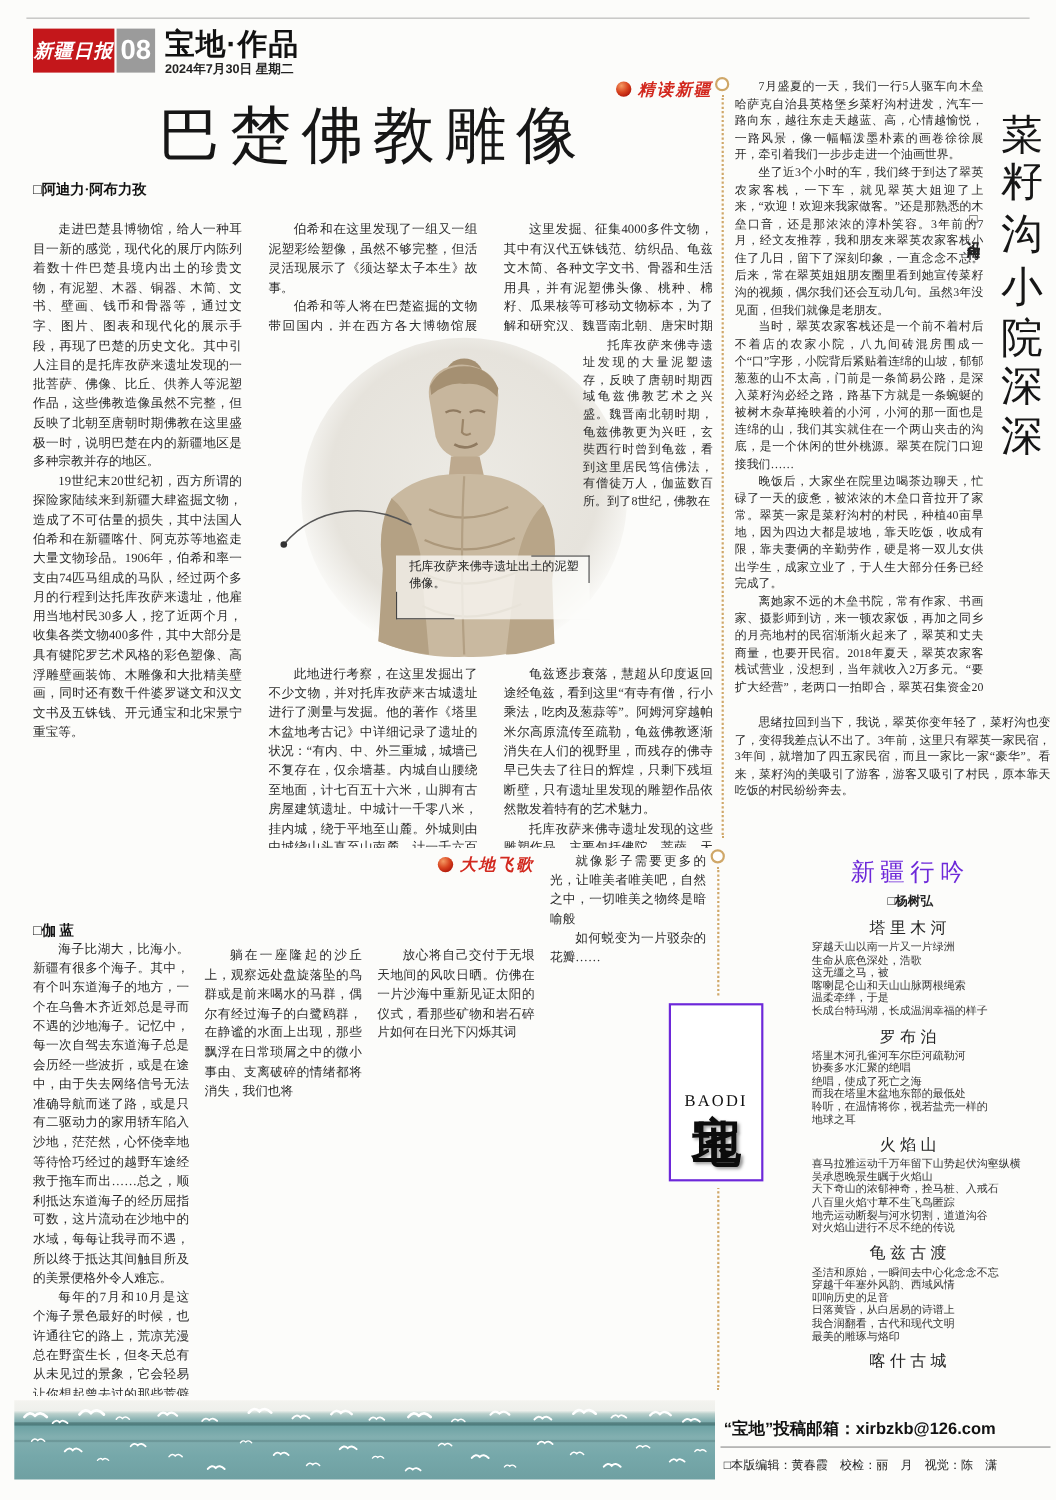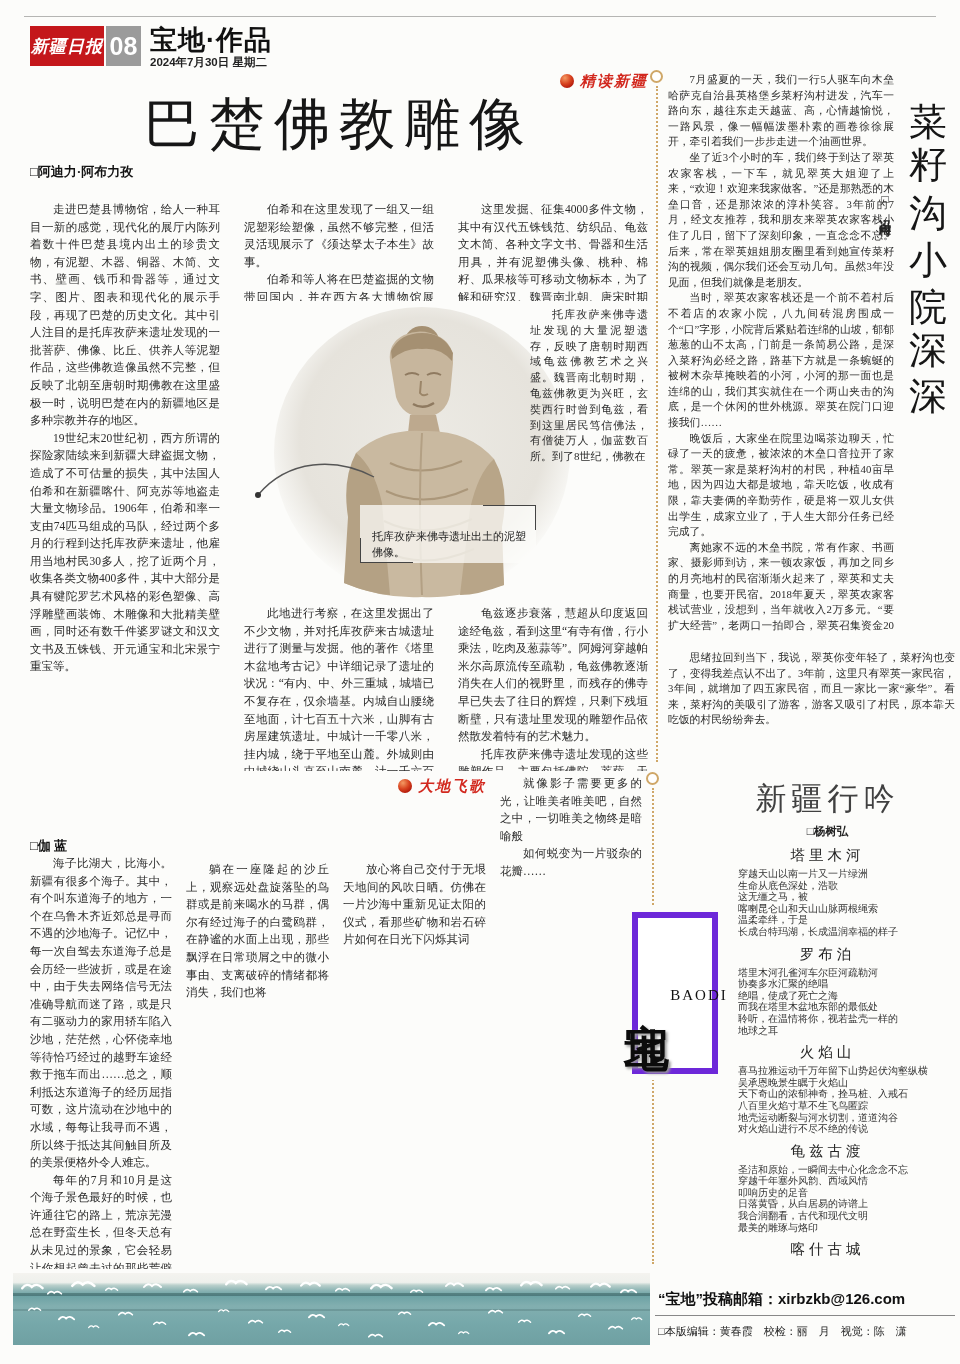--- a/index.html
+++ b/index.html
@@ -41,22 +41,22 @@
   .m-mid { width:404px; position:relative; }
   .mid-top { display:flex; justify-content:space-between; height:100px; }
   .mid-top > div { width:190px; }
   .img-zone { position:relative; height:304px; }
   .halo { position:absolute; left:28px; top:2px; width:300px; height:298px; }
   .wrap-right { position:absolute; right:0; top:6px; width:118px; height:290px;
                 font-size:11px; line-height:15.8px; }
   .mid-bottom { display:flex; justify-content:space-between; height:166px; }
   .mid-bottom > div { width:190px; }
   .caption { position:absolute; left:116px; top:204px; width:176px; height:58px;
-             font-size:11px; line-height:16px; padding:24px 10px 0 12px; color:#222;
-             background:rgba(252,252,250,.75);font-family:Liberation Mono, monospace; }
+             font-size:11px; line-height:16px; padding:2px 10px 0 12px; color:#222;
+             background:rgba(252,252,250,.75); }
   .caption:before { content:""; position:absolute; right:0; top:0; width:52px; height:24px;
              border-top:1px solid #444; border-right:1px solid #444; }
   .caption:after { content:""; position:absolute; left:0; bottom:0; width:52px; height:24px;
              border-left:1px solid #444; border-bottom:1px solid #444; }
   .leader { position:absolute; left:6px; top:150px; }
 
   
   .vdiv { border-left:2px dotted #cfa768; width:0; }
   #vdiv1 { left:656px; top:86px; height:676px; }
   #vdiv2 { left:652px; top:788px; height:476px; }
@@ -78,30 +78,30 @@
   .b-col { width:142px; height:492px; }
   .b-mid { width:300px; margin:0 14px; }
   .b-head { height:84px; text-align:center; padding-top:2px; }
   .b-title { font-size:50px; letter-spacing:8px; font-weight:400; line-height:56px; color:#161616; }
   .b-cols { display:flex; justify-content:space-between; height:406px; margin-top:2px; }
   .b-cols > div { width:143px; height:406px;font-family:Liberation Serif, serif; }
   .b-byline { margin-top:62px; margin-bottom:0; }
   .b-c1-text { height:414px; overflow:hidden; }
 
   
-  #seal { left:632px; top:912px; width:86px; height:162px; background:#fff;
-          border:6px solid #6d28d9; box-shadow:0 0 0 6px #fcfcfa;
-          display:flex; flex-direction:row; align-items:center; justify-content:center; }
+  #seal { left:608px; top:912px; width:86px; height:162px; background:#fff;
+          border:2px solid #6d28d9; box-shadow:0 0 0 6px #fcfcfa;
+          display:flex; flex-direction:column; align-items:center; justify-content:center; }
   .seal-chars { writing-mode:vertical-rl; font-size:44px; font-weight:700; line-height:48px;
           letter-spacing:6px; color:#0c0c0c; text-shadow:2px 2px 3px #9a9a9a; }
   .seal-latin { font-size:15px; letter-spacing:2px; margin-top:5px; color:#111; }
 
   
   #poems { left:700px; top:778px; width:255px; height:496px; text-align:center; overflow:hidden; }
-  .p-title { font-size:31px; letter-spacing:5px; font-weight:400; color:#404040; }
+  .p-title { font-size:22px; letter-spacing:5px; font-weight:400; color:#6d28d9; }
   .p-author { font-size:11.5px; font-weight:700; margin-top:4px; }
   .poem { margin-top:7px; }
   .poem-title { font-size:14.5px; letter-spacing:4px; }
   .poem-lines { margin-top:3px; text-align:left; padding-left:38px; }
   .pl { font-size:10px; line-height:11.6px; white-space:nowrap; overflow:hidden; color:#333; }
 
   
   #photo { left:13px; top:1273px; width:637px; height:72px; overflow:hidden;
            background:linear-gradient(180deg,#f4f3ef 0%,#eef0ec 13%,#b9cfcb 17%,
              #8db5b5 24%,#6ba1a3 31%,#82afb0 46%,#76a8aa 70%,#6fa0a2 100%); }

